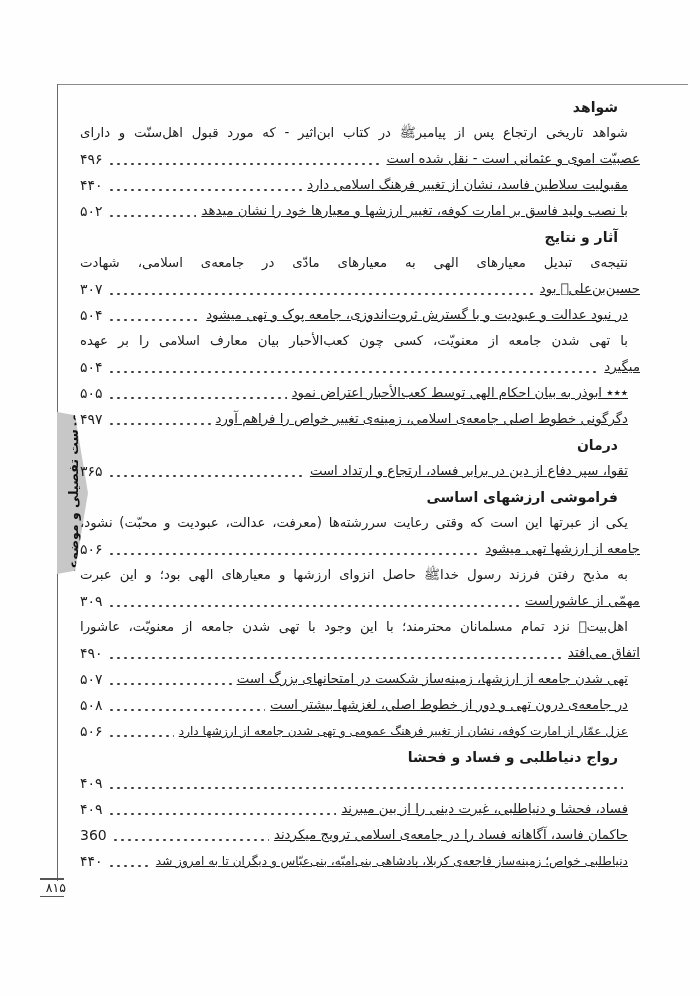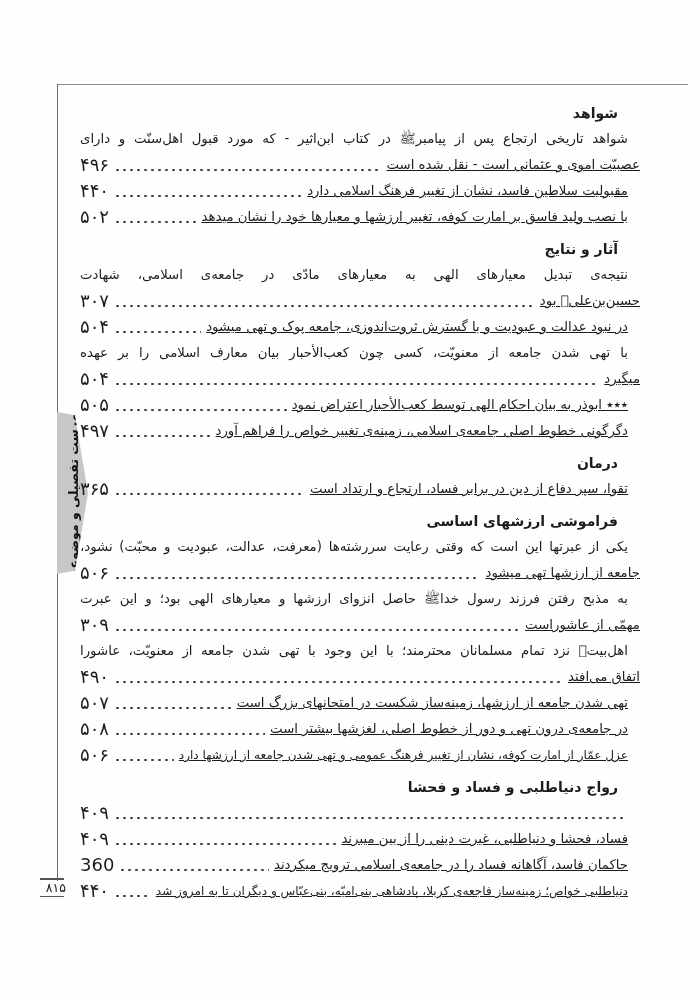--- a/index.html
+++ b/index.html
@@ -32,34 +32,34 @@
   .page-num-box .bar{height:1.5px;background:#555;margin:0 4px;}
   .page-num-box .num{font-size:12.5px;line-height:16px;color:#222;padding:0 2px;}
   
   .toc{
     position:absolute;left:80px;top:94px;width:560px;
     direction:rtl;text-align:right;
     font-size:13.3px;line-height:26px;
   }
   .toc-row{min-height:26px;}
   .toc-header{
-    font-weight:bold;font-size:14px;padding-right:22px;margin-top:6px;
+    font-weight:bold;font-size:14px;padding-right:22px;
   }
   .toc-full{
     text-align:justify;text-align-last:justify;
   }
   .toc-num{display:flex;align-items:stretch;}
   .toc-num .t{flex:0 1 auto;white-space:nowrap;text-decoration:underline;}
   .toc-num .leader{
     flex:1 1 8px;min-width:6px;align-self:flex-end;height:4px;
     margin:0 5px 6px 5px;
     background-image:radial-gradient(circle,#3a3a3a 1.05px,rgba(0,0,0,0) 1.3px);
     background-size:7px 4px;background-repeat:repeat-x;background-position:left bottom;
   }
-  .toc-num .p{flex:0 0 auto;font-size:18px;}
+  .toc-num .p{flex:0 0 auto;font-size:14px;}
   .indent{padding-right:12px;}
   .tight{font-size:12.1px;letter-spacing:-0.2px;}
 </style>
 </head>
 <body>
 
 <div class="rule-top"></div>
 <div class="rule-side"></div>
 
 <div class="side-tab">

